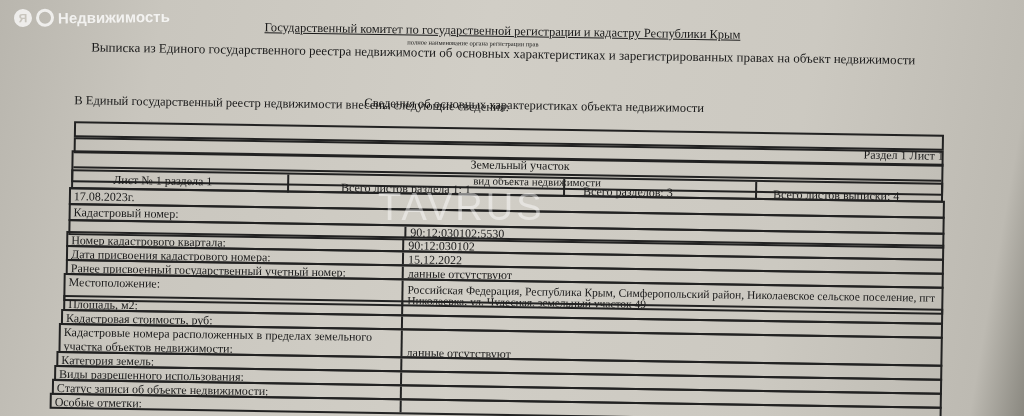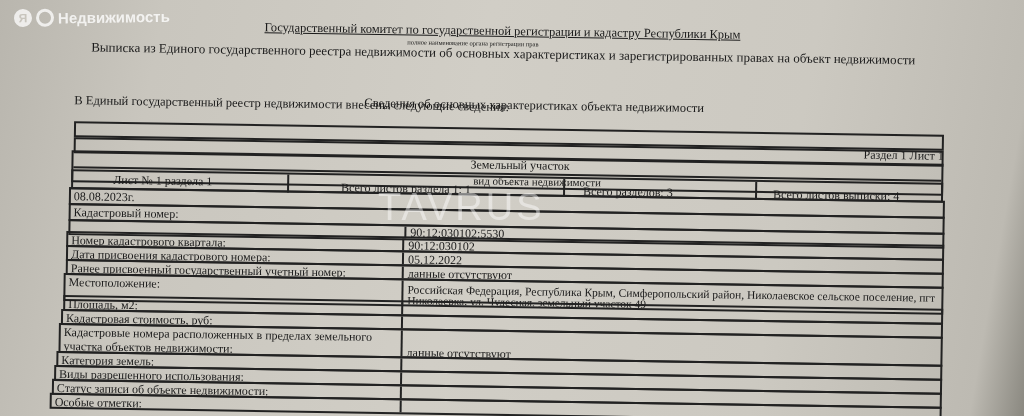--- a/index.html
+++ b/index.html
@@ -73,40 +73,40 @@
     <div class="cell" style="left:40px;top:2px;">Лист № 1 раздела 1</div>
     <div class="vline" style="left:214px;top:0;height:18px;"></div>
     <div class="cell" style="left:268px;top:6px;">Всего листов раздела 1: 1</div>
     <div class="vline" style="left:490px;top:0;height:18px;"></div>
     <div class="cell" style="left:510px;top:6px;">Всего разделов: 3</div>
     <div class="vline" style="left:682px;top:0;height:18px;"></div>
     <div class="cell" style="left:700px;top:6px;">Всего листов выписки: 4</div>
   </div>
 
   <div class="row" style="left:72px;top:186px;width:876px;height:18px;">
-    <span>08.08.2023г.</span>
+    <span>17.08.2023г.</span>
   </div>
   <div class="row" style="left:72px;top:202px;width:876px;height:18px;">
     <span>Кадастровый номер:</span>
   </div>
   <div class="row" style="left:72px;top:218px;width:876px;height:16px;">
     <div class="vline" style="left:334px;top:0;height:14px;"></div>
     <span class="cell" style="left:340px;top:0;">90:12:030102:5530</span>
   </div>
 
   <div>
     <div class="row" style="left:70px;top:230px;width:878px;height:16px;">
       <span>Номер кадастрового квартала:</span>
       <div class="vline" style="left:334px;top:0;height:14px;"></div>
       <span class="cell" style="left:340px;top:1px;">90:12:030102</span>
     </div>
     <div class="row" style="left:70px;top:244px;width:878px;height:16px;">
       <span>Дата присвоения кадастрового номера:</span>
       <div class="vline" style="left:334px;top:0;height:14px;"></div>
-      <span class="cell" style="left:340px;top:1px;">05.12.2022</span>
+      <span class="cell" style="left:340px;top:1px;">15.12.2022</span>
     </div>
     <div class="row" style="left:70px;top:258px;width:878px;height:16px;">
       <span>Ранее присвоенный государственный учетный номер:</span>
       <div class="vline" style="left:334px;top:0;height:14px;"></div>
       <span class="cell" style="left:340px;top:1px;">данные отсутствуют</span>
     </div>
     <div class="row" style="left:68px;top:272px;width:880px;height:28px;">
       <span>Местоположение:</span>
       <div class="vline" style="left:336px;top:0;height:26px;"></div>
       <span class="cell" style="left:342px;top:3px;font-size:11.5px;">Российская Федерация, Республика Крым, Симферопольский район, Николаевское сельское поселение, пгт</span>

